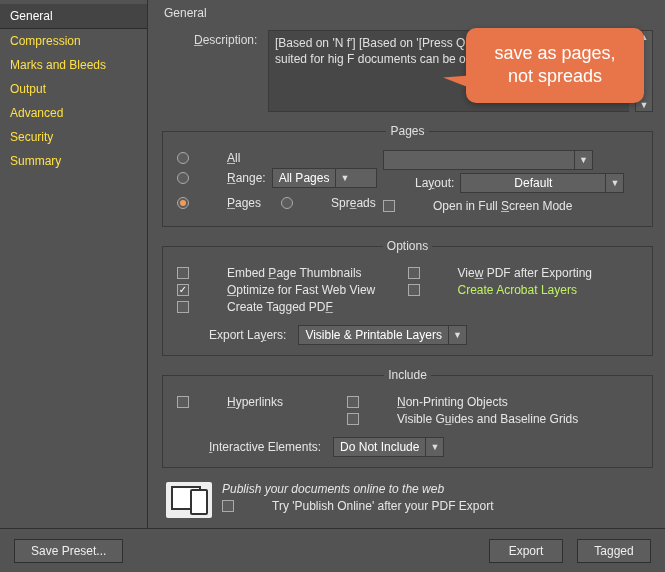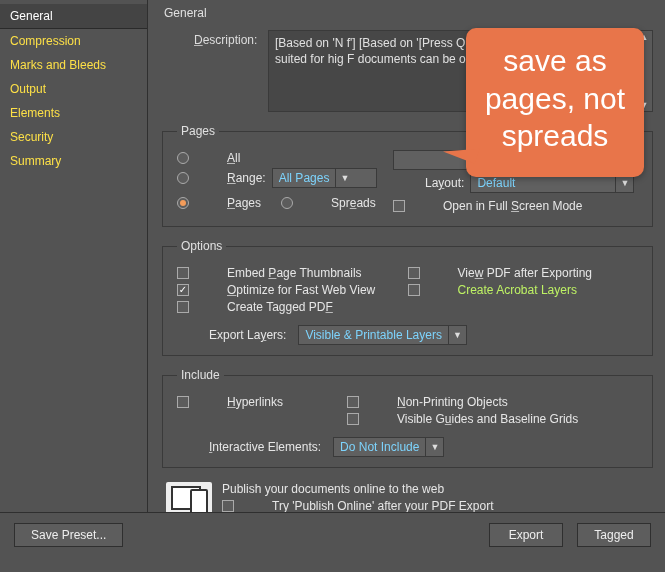--- a/index.html
+++ b/index.html
@@ -8,61 +8,61 @@
   .sidebar { width: 148px; background: #535353; border-right: 1px solid #2f2f2f; padding-top: 4px; }
   .sidebar-item { padding: 5px 10px; cursor: pointer; color: #fde047; }
   .sidebar-item.active { background: #444; color: #fff; border-bottom: 1px solid #2a2a2a; }
   .main { flex: 1; padding: 6px 12px 0 14px; position: relative; background: #535353; }
   .main-title { font-size: 12px; color: #e0e0e0; margin-bottom: 10px; padding-left: 2px; }
   .desc-row { display: flex; gap: 6px; }
   .desc-label { width: 68px; color: #ddd; padding-top: 3px; }
   .desc-box { flex:1; padding: 4px 6px; height: 82px; overflow: hidden; color: #e0e0e0; line-height: 1.35; background:#474747; border:1px solid #3a3a3a; border-right:none; }
   .desc-scroll { width: 18px; height: 82px; background:#5a5a5a; border:1px solid #3a3a3a; display:flex; flex-direction:column; justify-content:space-between; align-items:center; padding:1px 0;}
   .desc-scroll span{ font-size:9px; color:#ddd;}
-  fieldset { border: 1px solid #3a3a3a; margin-top: 12px; padding: 10px 14px 10px 14px; position: relative; }
+  fieldset { border: 1px solid #3a3a3a; margin-top: 12px; padding: 10px 14px 10px 14px; position: relative; text-align: center; }
   legend { color: #e0e0e0; padding: 0 4px; font-size: 12px; }
   .row { display: flex; align-items: center; gap: 6px; margin: 3px 0; }
   .radio, .check { width: 12px; height: 12px; border: 1px solid #aaa; display: inline-flex; align-items: center; justify-content: center; background: #5c5c5c; }
   .radio { border-radius: 50%; }
   .radio.sel::after { content:""; width:6px; height:6px; border-radius:50%; background:#f39c5a; display:block;}
   .check.sel::after { content:"✓"; font-size:10px; color:#fff; line-height:1;}
   .disabled { color: #bef264; }
   .u { text-decoration: underline; text-decoration-color: #bbb; }
   .combo { display:inline-flex; align-items:center; background:#606060; border:1px solid #3a3a3a; height:20px;}
-  .combo-txt { padding: 0 6px; color:#7dd3fc; min-width:60px;}
+  .combo-txt { padding: 0 6px; color:#ffffff; min-width:60px;}
   .combo-arrow { width:18px; height:100%; border-left:1px solid #3a3a3a; display:flex; align-items:center; justify-content:center; color:#ddd; font-size:9px;}
-  .pages-group { display:flex; gap:10px;}
+  .pages-group { display:flex; }
   .pages-left { width: 200px; }
   .pages-right { flex:1; padding-left:6px; }
   .options-cols { display:flex; }
   .options-cols > div { flex:1; }
   .exportlayers-row { margin-top:8px; display:flex; align-items:center; gap:12px;}
   .publish-row { display:flex; gap:10px; align-items:flex-start; margin-top:12px; padding:2px 4px;}
   .devices-icon { width:46px; height:36px; background:#eee; position:relative; border-radius:2px;}
   .devices-icon::before{content:"";position:absolute;left:5px;top:4px;width:26px;height:20px;border:2px solid #333;background:#fff;}
   .devices-icon::after{content:"";position:absolute;right:4px;bottom:3px;width:14px;height:22px;border:2px solid #333;background:#fff;border-radius:2px;}
-  .bottom-bar { position:absolute; left:0; bottom:16px; width:100%; height:44px; background:#535353; display:flex; align-items:center; padding:0 14px; border-top:1px solid #2f2f2f;}
+  .bottom-bar { position:absolute; left:0; bottom:0; width:100%; height:44px; background:#535353; display:flex; align-items:center; padding:0 14px; border-top:1px solid #2f2f2f;}
   .button { background:#5d5d5d; border:1px solid #2f2f2f; color:#eee; padding:4px 16px; cursor:pointer; min-width:74px; text-align:center;}
   .bottom-bar .spacer{flex:1;}
   .bottom-bar .button + .button { margin-left:14px;}
   
-  .callout { position:absolute; left:318px; top:28px; width:178px; background:#e8754a; color:#fff; border-radius:10px; padding:14px 14px 22px; font-size:30px; line-height:1.25; text-align:center; font-family:"Segoe UI", sans-serif; z-index:50; box-shadow:0 2px 6px rgba(0,0,0,.3);}
+  .callout { position:absolute; left:318px; top:28px; width:178px; background:#e8754a; color:#fff; border-radius:10px; padding:14px 14px 16px; font-size:18px; line-height:1.25; text-align:center; font-family:"Segoe UI", sans-serif; z-index:50; box-shadow:0 2px 6px rgba(0,0,0,.3);}
   .callout::after { content:""; position:absolute; left:-22px; bottom:18px; width:0;height:0; border-top:14px solid transparent; border-bottom:2px solid transparent; border-right:34px solid #e8754a; transform:rotate(18deg);}
   label { cursor: default; margin-left: 32px; }
 </style>
 </head>
 <body>
 
 <div class="app">
   <div class="sidebar">
     <div class="sidebar-item active">General</div>
     <div class="sidebar-item">Compression</div>
     <div class="sidebar-item">Marks and Bleeds</div>
     <div class="sidebar-item">Output</div>
-    <div class="sidebar-item">Elements</div>
+    <div class="sidebar-item">Advanced</div>
     <div class="sidebar-item">Security</div>
     <div class="sidebar-item">Summary</div>
   </div>
 
   <div class="main">
     <div class="main-title">General</div>
 
     <div class="desc-row">
       <label class="desc-label"><span class="u">D</span>escription:</label>
       <div class="desc-box">[Based on 'N                                                              f'] [Based on '[Press Quality]'] Use                                                             ocuments best suited for hig                                                        F documents can be opened with                                                        er.</div>
@@ -180,21 +180,21 @@
         <span class="combo">
           <span class="combo-txt">Do Not Include</span>
           <span class="combo-arrow">▼</span>
         </span>
       </div>
     </fieldset>
 
     <div class="publish-row">
       <div class="devices-icon"></div>
       <div>
-        <div style="margin-bottom:1px;">Publish your documents online to the web</div>
+        <div style="margin-bottom:1px;font-style:italic;">Publish your documents online to the web</div>
         <div class="row">
             <span class="check"></span>
             <label>Try 'Publish Online' after your PDF Export</label>
           </div>
       </div>
     </div>
 
     <div class="callout">save as pages, not spreads</div>
   </div>
 </div>

